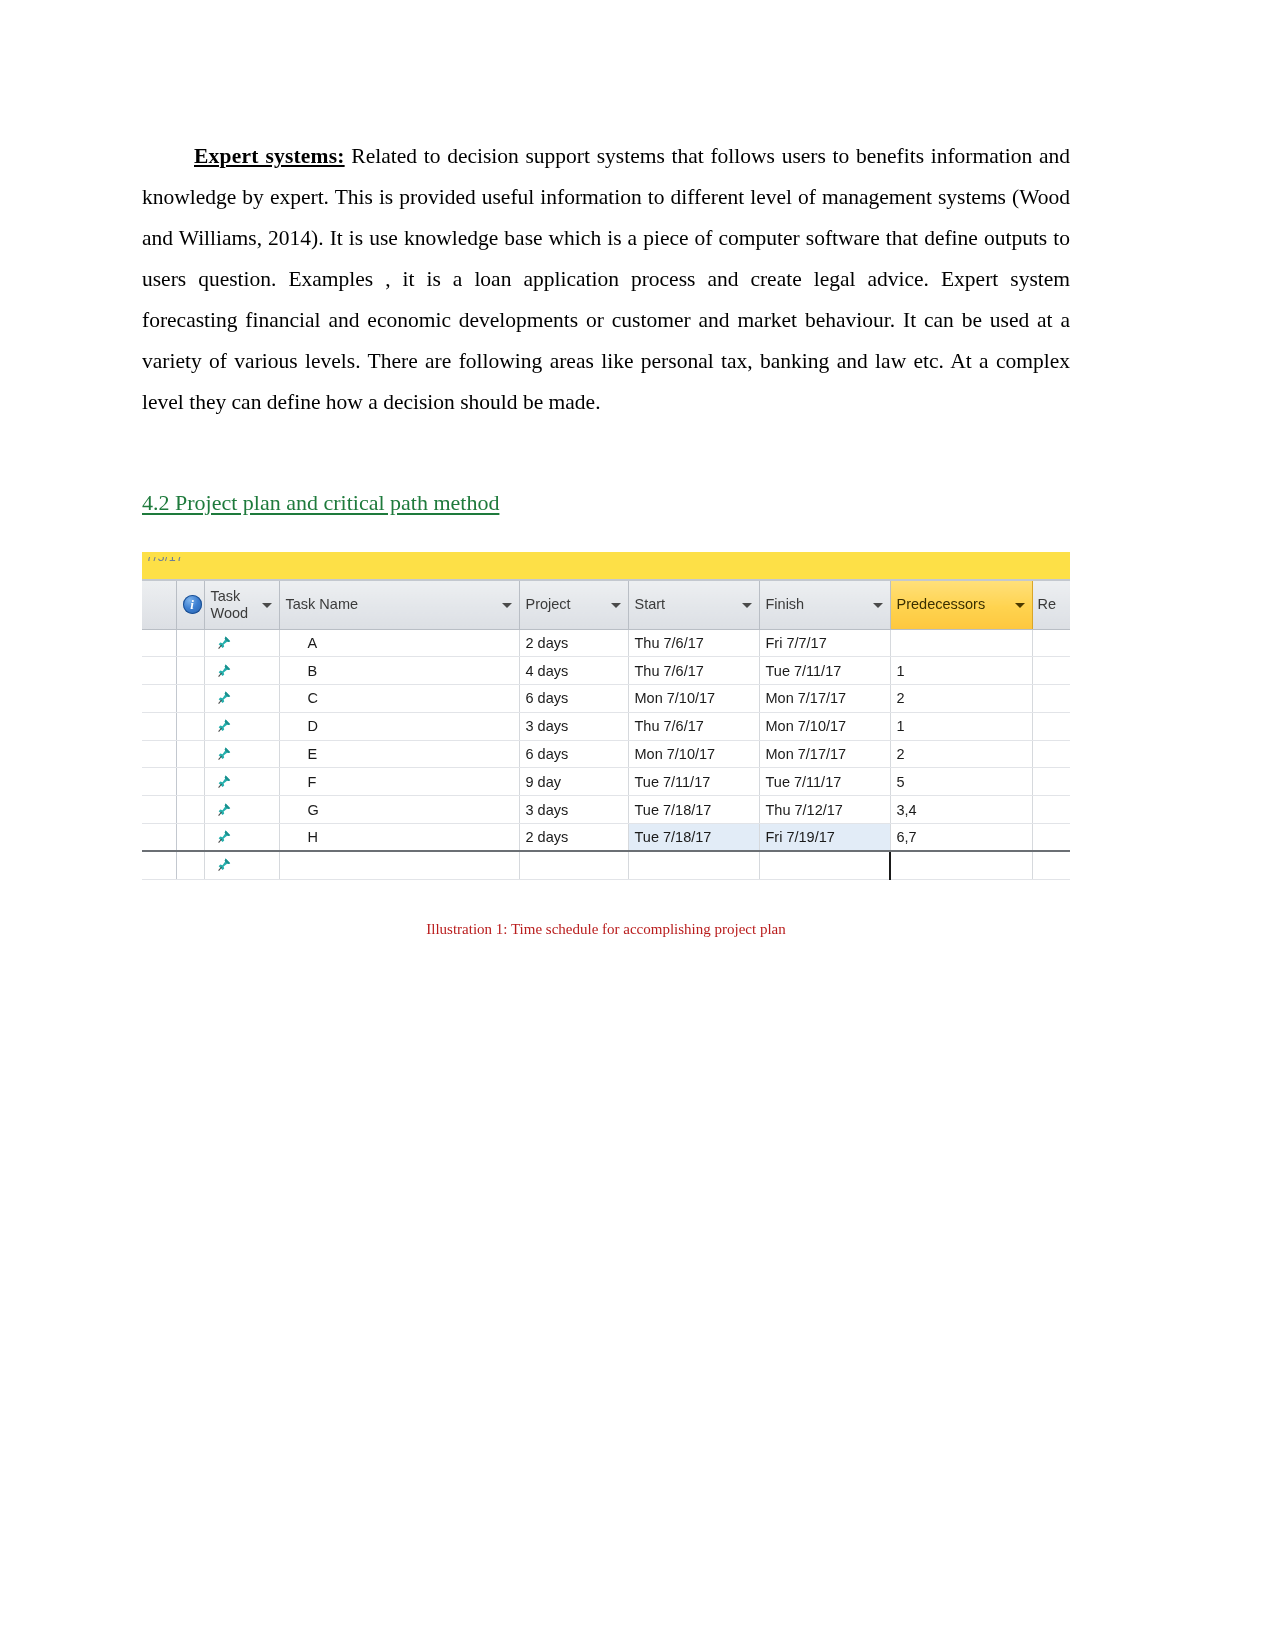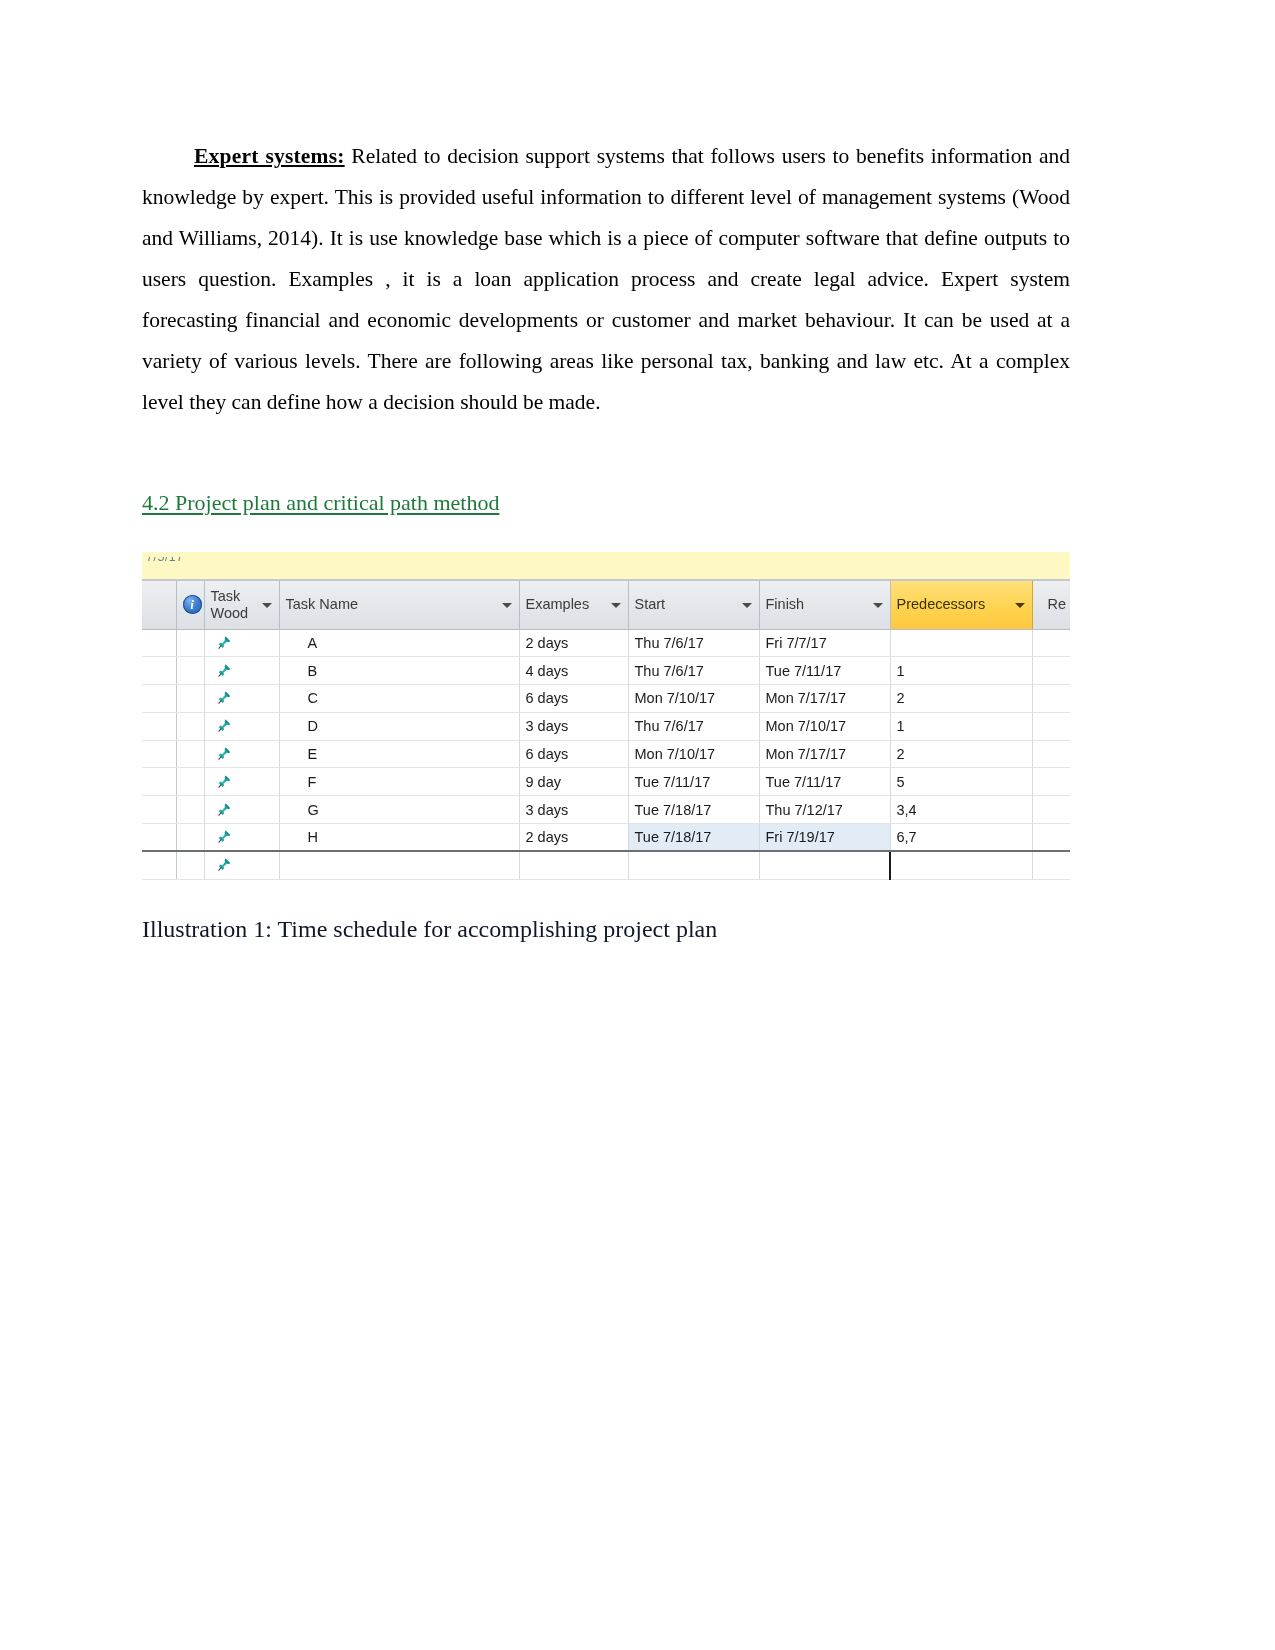--- a/index.html
+++ b/index.html
@@ -63,21 +63,21 @@
     white-space: nowrap;
   }
 
   
   .figure {
     position: absolute;
     left: 142px;
     top: 552px;
     width: 928px;
     height: 348px;
-    background: #fef9c3;
+    background: #fde047;
     overflow: hidden;
   }
 
   .clipped-date {
     position: absolute;
     left: 4px;
     top: 5px;
     height: 16px;
     overflow: hidden;
     font-family: "Liberation Sans", sans-serif;
@@ -137,21 +137,21 @@
   }
   table.mstable thead th.pred-head {
     background: linear-gradient(to bottom, #ffe07a 0%, #ffd34f 55%, #fdc73f 100%);
     color: #3a3000;
     border-right: 1px solid #d9a528;
     border-left: 1px solid #d9a528;
   }
   table.mstable thead th.res-head {
     color: #3b3b3b;
     overflow: hidden;
-    padding-left: 15px;
+    padding-left: 5px;
   }
 
   .hdr-label { display: inline-block; line-height: 17px; }
   .hdr-label.two { max-width: 46px; }
 
   .filter-arrow {
     position: absolute;
     right: 7px;
     top: 50%;
     margin-top: -2px;
@@ -227,25 +227,25 @@
   }
   tr.partial td.res-cell { border-top: 2px solid #6b6f74; }
   .pin-clip { overflow: hidden; height: 16px; }
 
   
   .caption {
     position: absolute;
     left: 142px;
     top: 913px;
     width: 928px;
-    text-align: left;
+    text-align: center;
     font-family: "Liberation Serif", serif;
-    font-size: 24px;
+    font-size: 15px;
     line-height: 32px;
-    color: #0f172a;
+    color: #b91c1c;
   }
 </style>
 </head>
 <body>
 
 <div class="page">
 
   <div class="prose">
     <span class="lead"></span><b class="term">Expert systems:</b><span> Related to decision support systems that follows users to benefits information and knowledge by expert. This is provided useful information to different level of management systems (Wood and Williams, 2014). It is use knowledge base which is a piece of computer software that define outputs to users question. Examples , it is a loan application process and create legal advice. Expert system forecasting financial and economic developments or customer and market behaviour. It can be used at a variety of various levels. There are following areas like personal tax, banking and law etc. At a complex level they can define how a decision should be made.</span>
   </div>
@@ -279,21 +279,21 @@
             </th>
             <th>
               <span class="hdr-label two">Task Wood</span>
               <span class="filter-arrow"></span>
             </th>
             <th>
               <span class="hdr-label">Task Name</span>
               <span class="filter-arrow"></span>
             </th>
             <th>
-              <span class="hdr-label">Examples</span>
+              <span class="hdr-label">Project</span>
               <span class="filter-arrow"></span>
             </th>
             <th>
               <span class="hdr-label">Start</span>
               <span class="filter-arrow"></span>
             </th>
             <th>
               <span class="hdr-label">Finish</span>
               <span class="filter-arrow"></span>
             </th>

